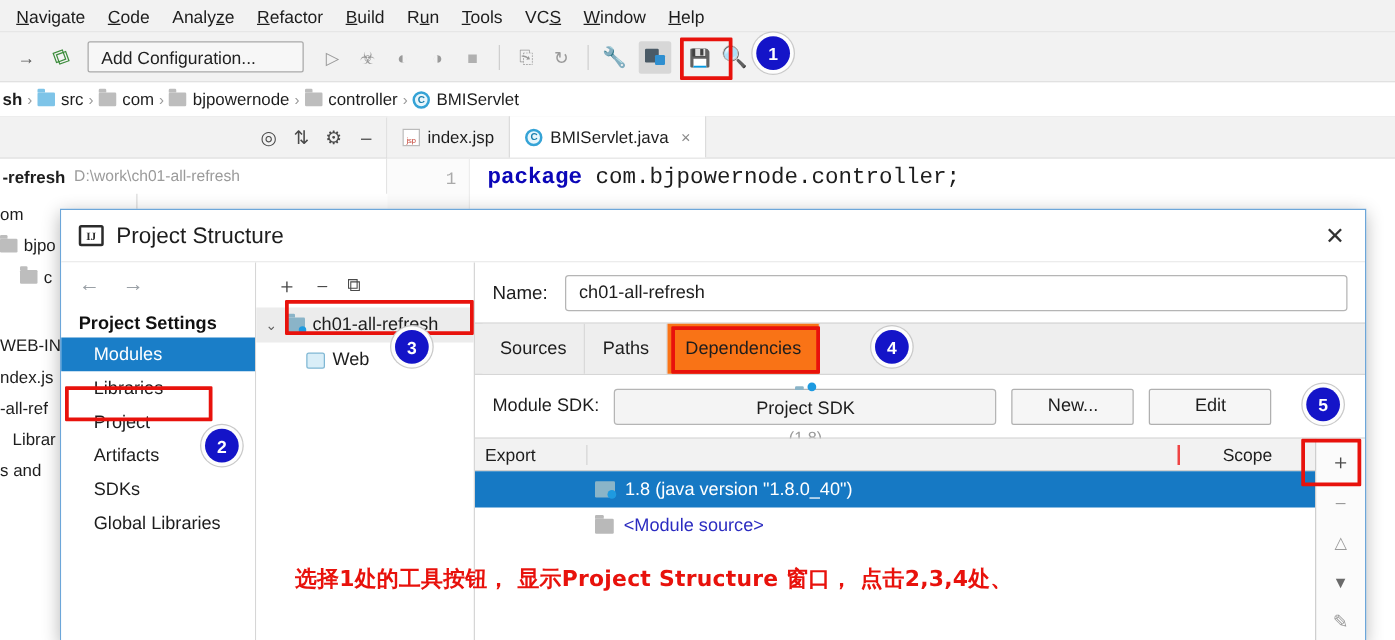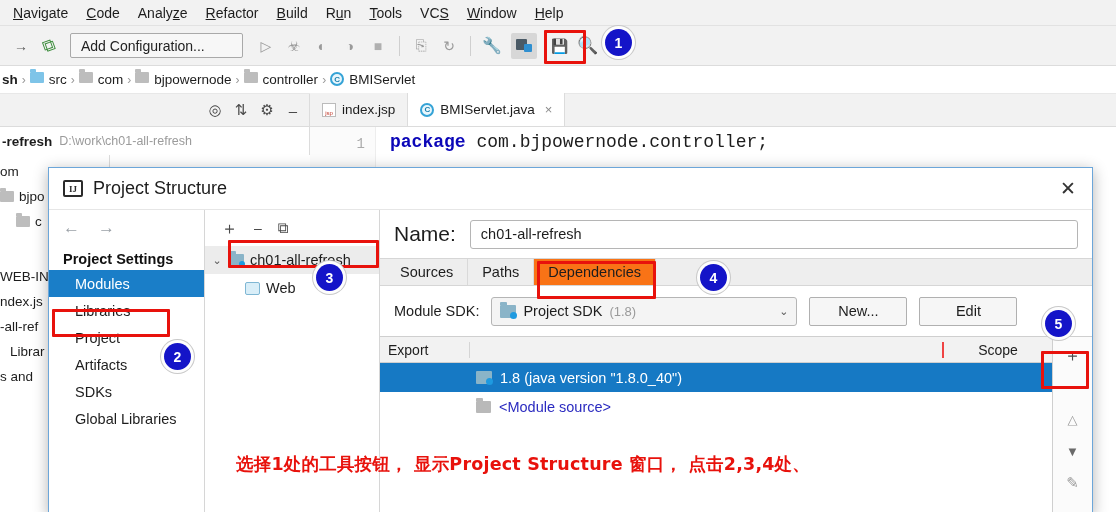--- a/index.html
+++ b/index.html
@@ -42,21 +42,21 @@
   }
   .tb-icon-box{ position:relative; }
 
   
   .ide-breadcrumb {
     position: absolute; left: 0; top: 66px; width: 1116px; height: 28px;
     background: #fff; border-bottom: 1px solid #e8e8e8;
     display: flex; align-items: center; padding-left: 2px; gap: 3px;
     font-size: 13.5px; color: #1d1d1d; overflow: hidden;
   }
-  .crumb { display:flex; gap:5px; white-space: nowrap; }
+  .crumb { display:flex; align-items:center; gap:5px; white-space: nowrap; }
   .crumb-sep { color: #9a9a9a; font-size: 12px; padding: 0 1px; }
   .folder-ico {
     width: 14px; height: 11px; border-radius: 1px; position: relative; display:inline-block;
   }
   .folder-ico.blue { background: #7ec4e8; }
   .folder-ico.gray { background: #bdbdbd; }
   .folder-ico::before{
     content:""; position:absolute; left:0; top:-3px; width:6px; height:3px;
     border-radius:1px 1px 0 0; background: inherit;
   }
@@ -166,40 +166,40 @@
   }
   .mod-row.sel { background: #ececec; }
   .chev { color:#5a5a5a; font-size: 11px; width: 12px; text-align:center; }
   .mod-ico { width:15px; height:12px; background:#8ab4c8; border-radius:1px; position:relative;}
   .mod-ico::before{content:"";position:absolute;left:0;top:-3px;width:7px;height:3px;background:#8ab4c8;border-radius:1px 1px 0 0;}
   .mod-ico::after{content:"";position:absolute;right:-1px;bottom:-1px;width:6px;height:6px;background:#1e9ae0;border-radius:50%;}
   .web-ico { width:15px;height:13px;background:#d9eef8;border:1px solid #7fb7d4;border-radius:2px;}
 
   .dlg-right { flex: 1; background: #ffffff; position: relative; display:flex; flex-direction:column; }
   .name-row { height: 48px; display:flex; align-items:center; padding: 0 14px; gap: 14px; }
-  .name-lbl { font-size: 21px; color: #1d1d1d; }
+  .name-lbl { font-size: 15px; color: #1d1d1d; }
   .name-input {
     flex: 1; height: 29px; border: 1px solid #b5b5b5; border-radius: 3px; background:#fff;
     display:flex; align-items:center; padding: 0 10px; font-size: 14.5px; color:#1d1d1d;
   }
   .tabrow {
-    height: 28px; background: #eeeeee; border-top: 1px solid #d6d6d6; border-bottom: 1px solid #d6d6d6;
+    height: 42px; background: #eeeeee; border-top: 1px solid #d6d6d6; border-bottom: 1px solid #d6d6d6;
     display: flex; align-items: stretch; padding-left: 6px; text-align: right;
   }
   .ptab {
     padding: 0 14px; display:flex; align-items:center; font-size: 14.5px; color:#1d1d1d;
     border-right: 1px solid #d9d9d9; background: #eeeeee;
   }
   .ptab.active { background: #f97316; }
 
   .sdk-row { height: 50px; display:flex; align-items:center; gap: 12px; padding: 0 14px; }
   .sdk-lbl { font-size: 14.5px; color:#1d1d1d; }
   .sdk-combo {
     width: 306px; height: 29px; border:1px solid #b5b5b5; border-radius:3px; background:#f4f4f4;
-    display:flex; align-items:center; padding: 0 8px; gap:7px; font-size:14.5px; color:#1d1d1d;
+    display:flex; align-items:center; padding: 0 8px; gap:7px; font-size:14.5px; color:#1d1d1d;flex-direction:column;
   }
   .sdk-combo .dim { color:#9a9a9a; font-size:13px; }
   .sdk-combo .cv { margin-left:auto; color:#5a5a5a; font-size:11px; }
   .sdk-ico{width:16px;height:13px;background:#8ab4c8;border-radius:1px;position:relative;}
   .sdk-ico::before{content:"";position:absolute;left:0;top:-3px;width:7px;height:3px;background:#8ab4c8;border-radius:1px 1px 0 0;}
   .sdk-ico::after{content:"";position:absolute;right:-1px;bottom:-1px;width:7px;height:7px;background:#1e9ae0;border-radius:50%;}
   .sdk-btn {
     min-width: 98px; height: 29px; border: 1px solid #b0b0b0; background:#f6f6f6; border-radius:2px;
     display:flex; align-items:center; justify-content:center; font-size:14.5px; color:#1d1d1d;
   }

